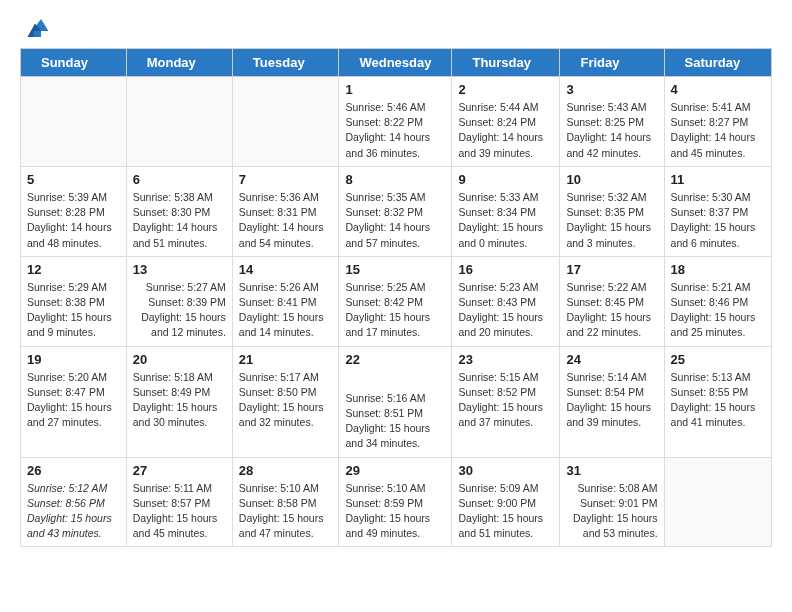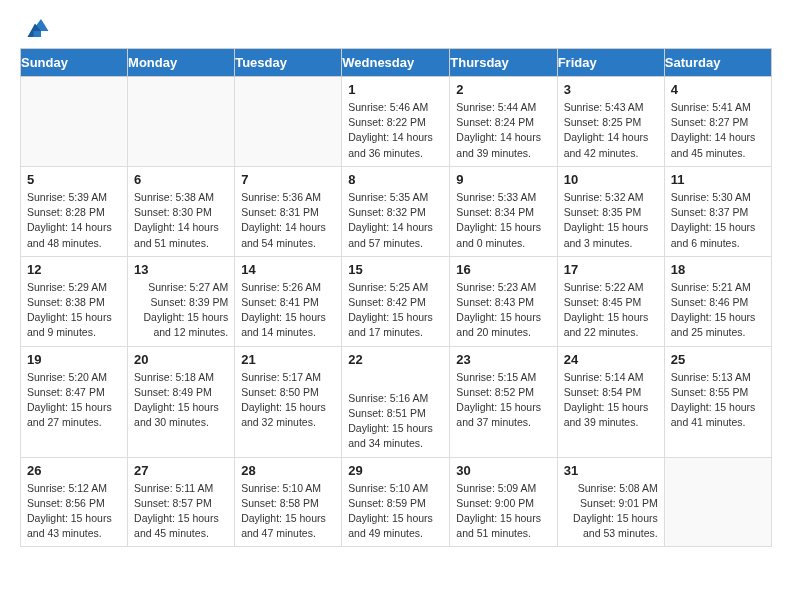--- a/index.html
+++ b/index.html
@@ -40,21 +40,21 @@
       width: 100%;
       border-collapse: collapse;
       padding: 0 10px;
       margin: 0 10px;
       width: calc(100% - 20px);
     }
     .calendar th {
       background-color: #2979c5;
       color: #fff;
       text-align: left;
-      padding: 6px 0;
+      padding: 6px 20px;
       font-size: 13px;
       font-weight: bold;
       border: 1px solid #ccc;
     }
     .calendar td {
       vertical-align: top;
       border: 1px solid #ddd;
       padding: 5px 6px;
       font-size: 10.5px;
       color: #222;
@@ -297,21 +297,21 @@
             <span class="day-number">25</span>
             <div class="day-info" style="white-space: pre-line;">Sunrise: 5:13 AM
 Sunset: 8:55 PM
 Daylight: 15 hours
 and 41 minutes.</div>
           </td>
         </tr>
         <tr>
           <td>
             <span class="day-number">26</span>
-            <div class="day-info" style="white-space: pre-line;">Sunrise: 5:12 AM
+            <div class="day-info" style="white-space: pre-line; font-style: italic;">Sunrise: 5:12 AM
 Sunset: 8:56 PM
 Daylight: 15 hours
 and 43 minutes.</div>
           </td>
           <td>
             <span class="day-number">27</span>
             <div class="day-info" style="white-space: pre-line;">Sunrise: 5:11 AM
 Sunset: 8:57 PM
 Daylight: 15 hours
 and 45 minutes.</div>

